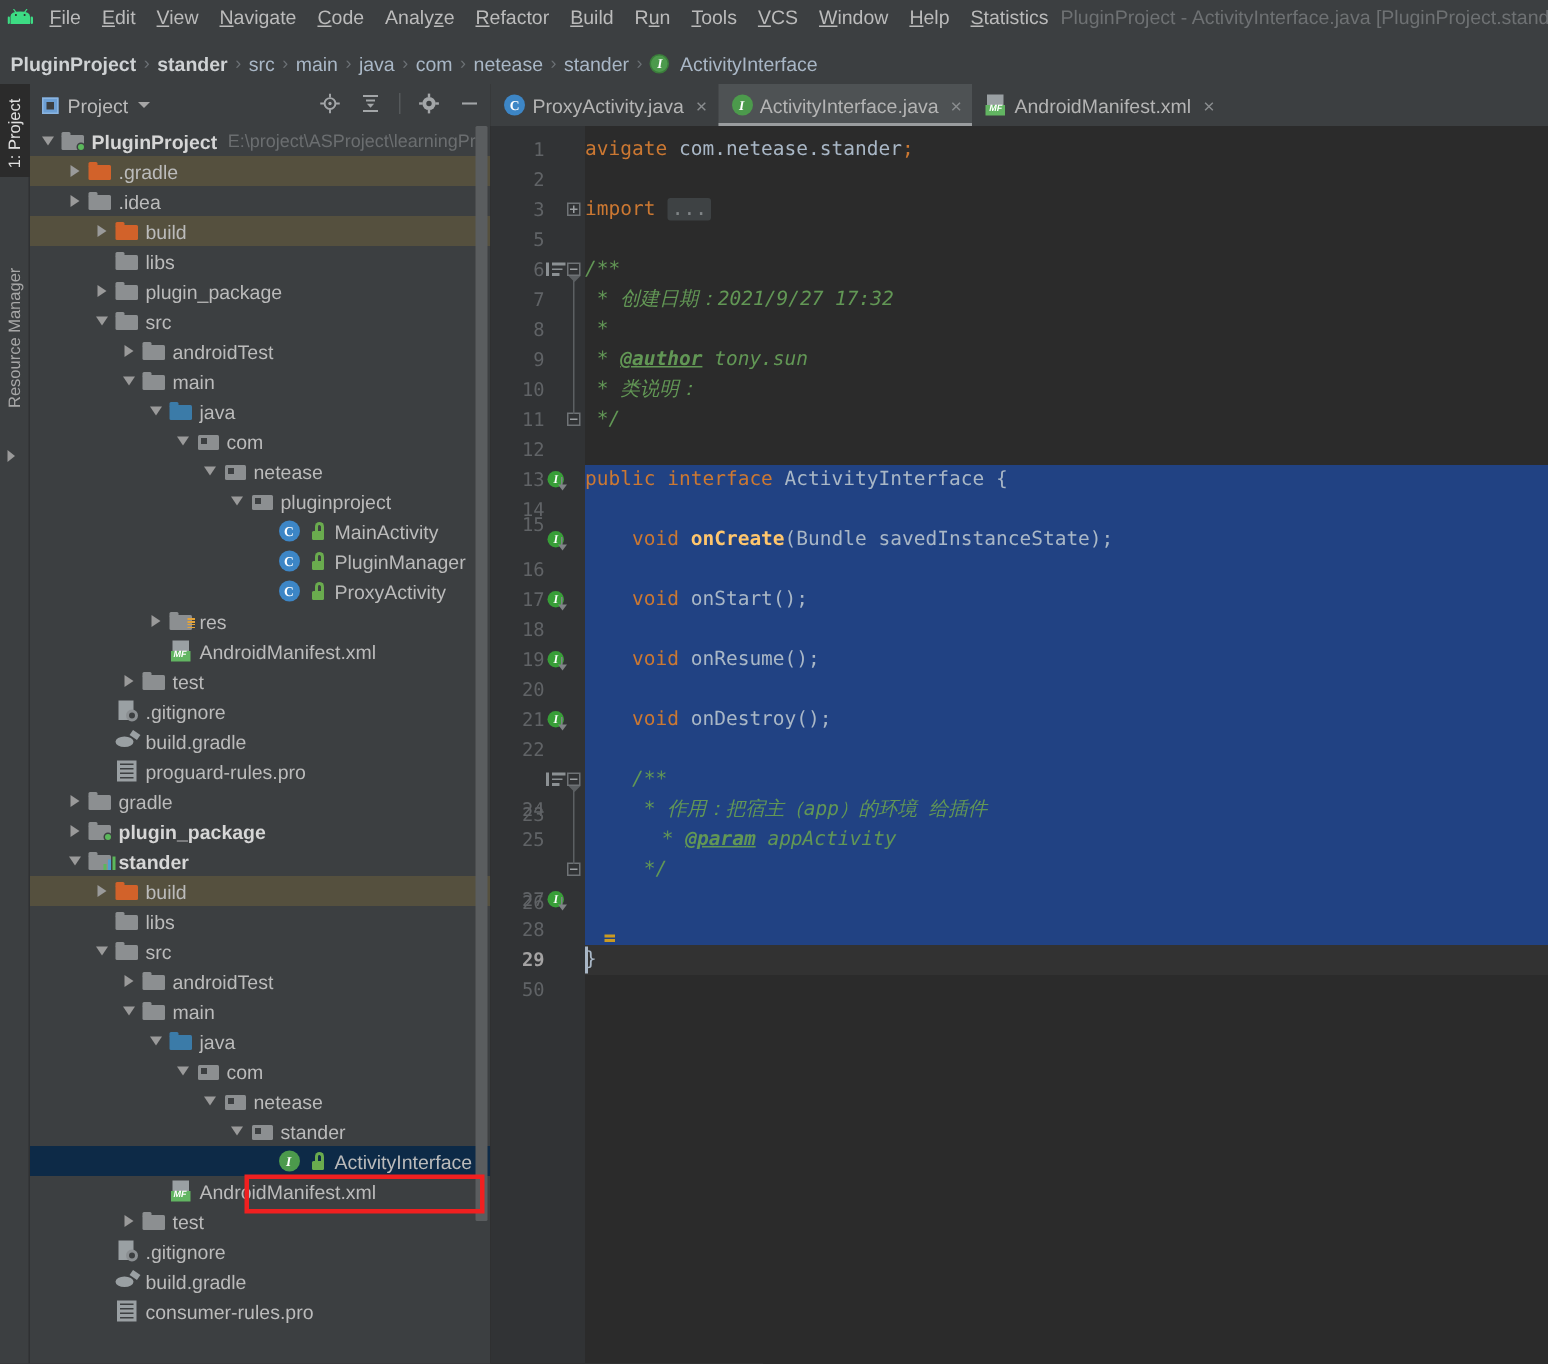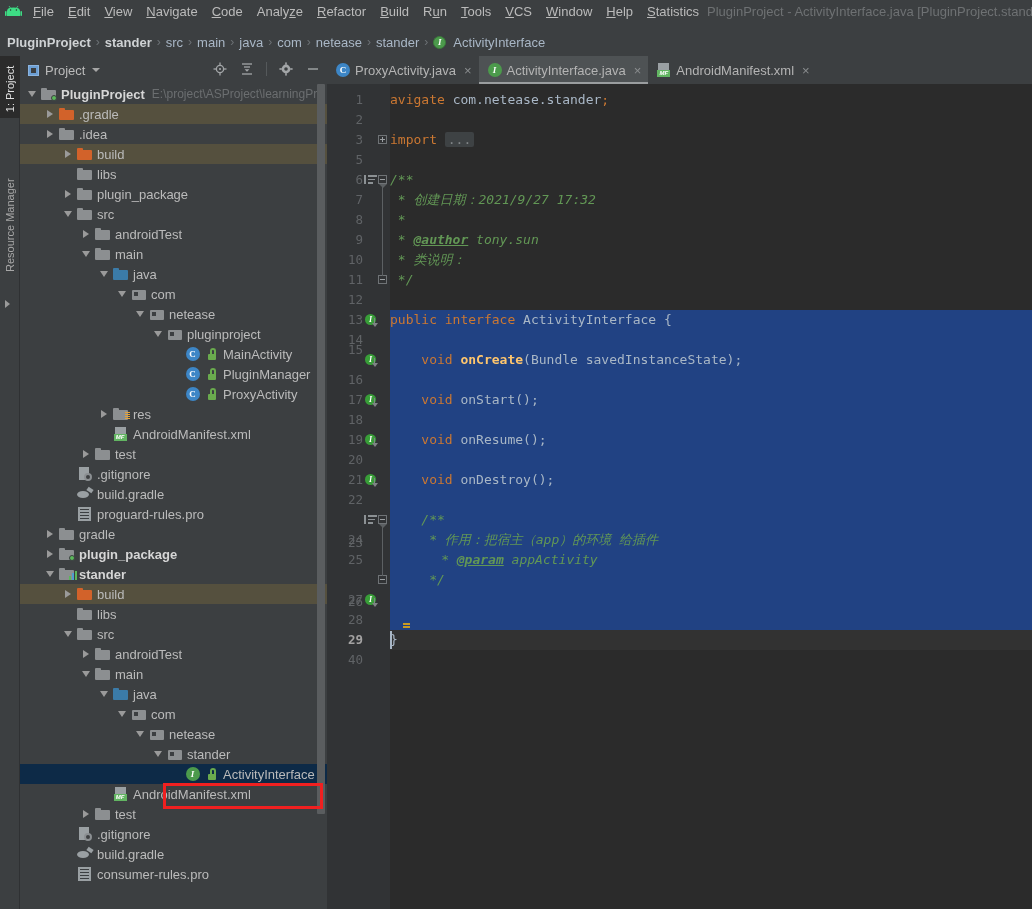--- a/index.html
+++ b/index.html
@@ -981,21 +981,21 @@
         <div class="lnum" style="left: 6px; top: 508px;">26</div>
         <div class="fold-minus" style="left: 51px; top: 491px;"></div>
         <div class="lnum" style="left: 6px; top: 506px;">27</div>
         <div class="gicon-impl" style="left: 38px; top: 510px;">
           <span class="c">I</span>
           <span class="ar"></span>
         </div>
         <div class="lnum" style="left: 6px; top: 526px;">28</div>
         <div class="bulb" style="left: 73px; top: 528px;"><i class="bb"></i><i class="st2"></i></div>
         <div class="lnum cur" style="left: 6px; top: 546px;">29</div>
-        <div class="lnum" style="left: 6px; top: 566px;">40</div>
+        <div class="lnum" style="left: 6px; top: 566px;">50</div>
         <div class="fold-line" style="left: 55px; top: 101px; height: 91px;"></div>
         <div class="fold-line" style="left: 55px; top: 441px; height: 51px;"></div>
         <div class="caret-bar" style="left: 63px; top: 547px;"></div>
       </div>
   </div>
 
   <div class="redbox" style="left:163px; top:783px; width:160px; height:26px;"></div>
 </div>
 
 </body></html>

